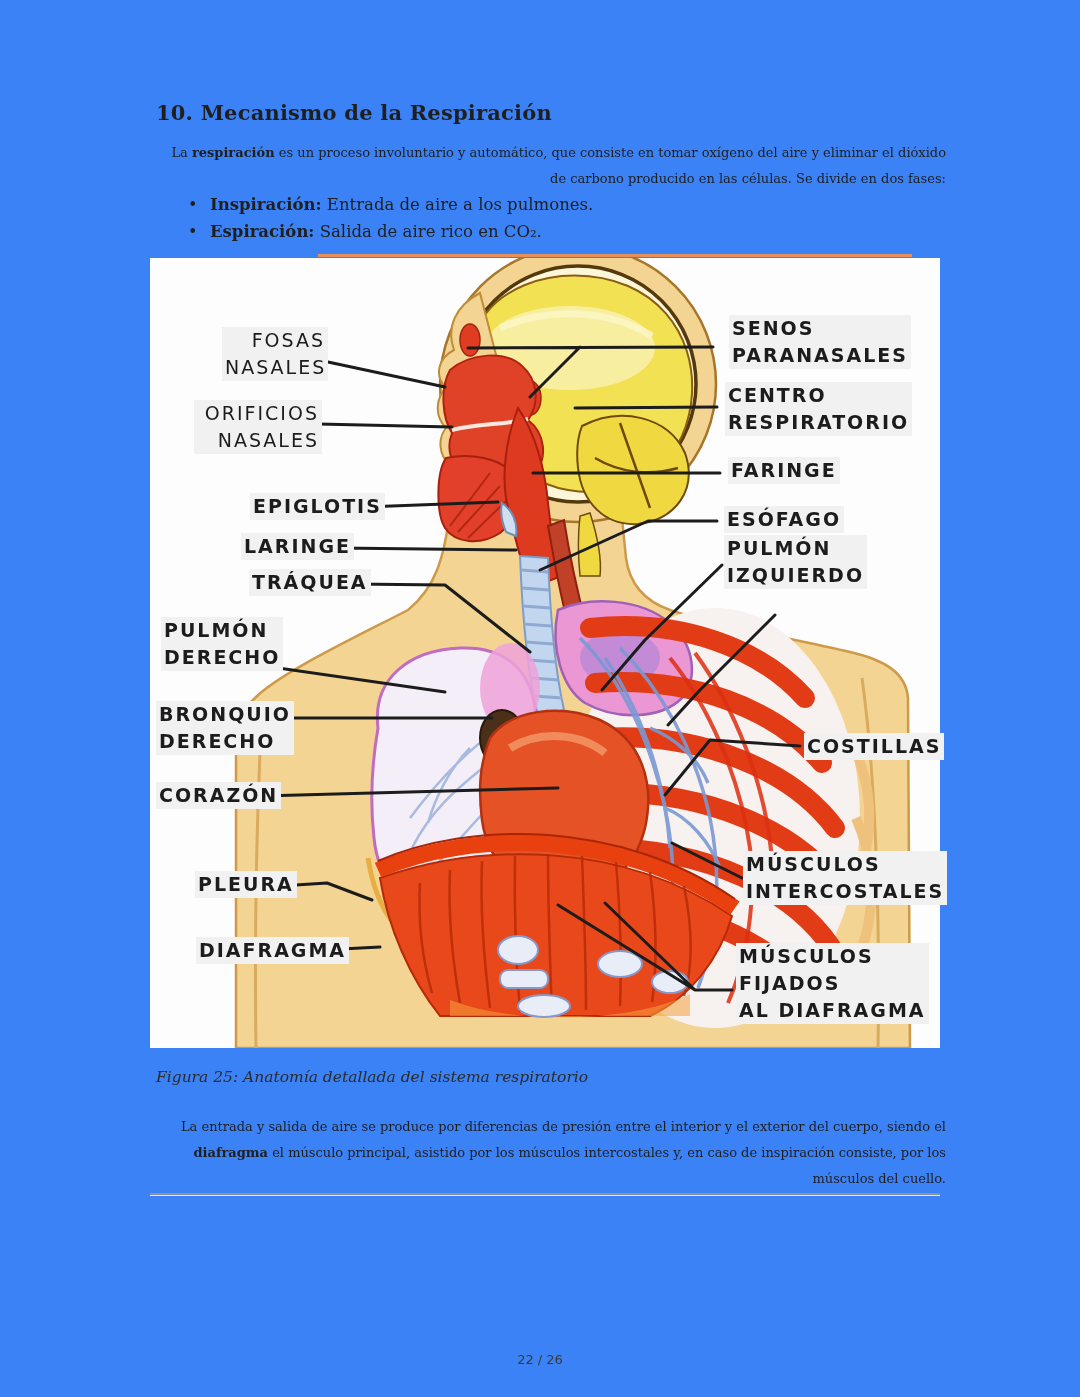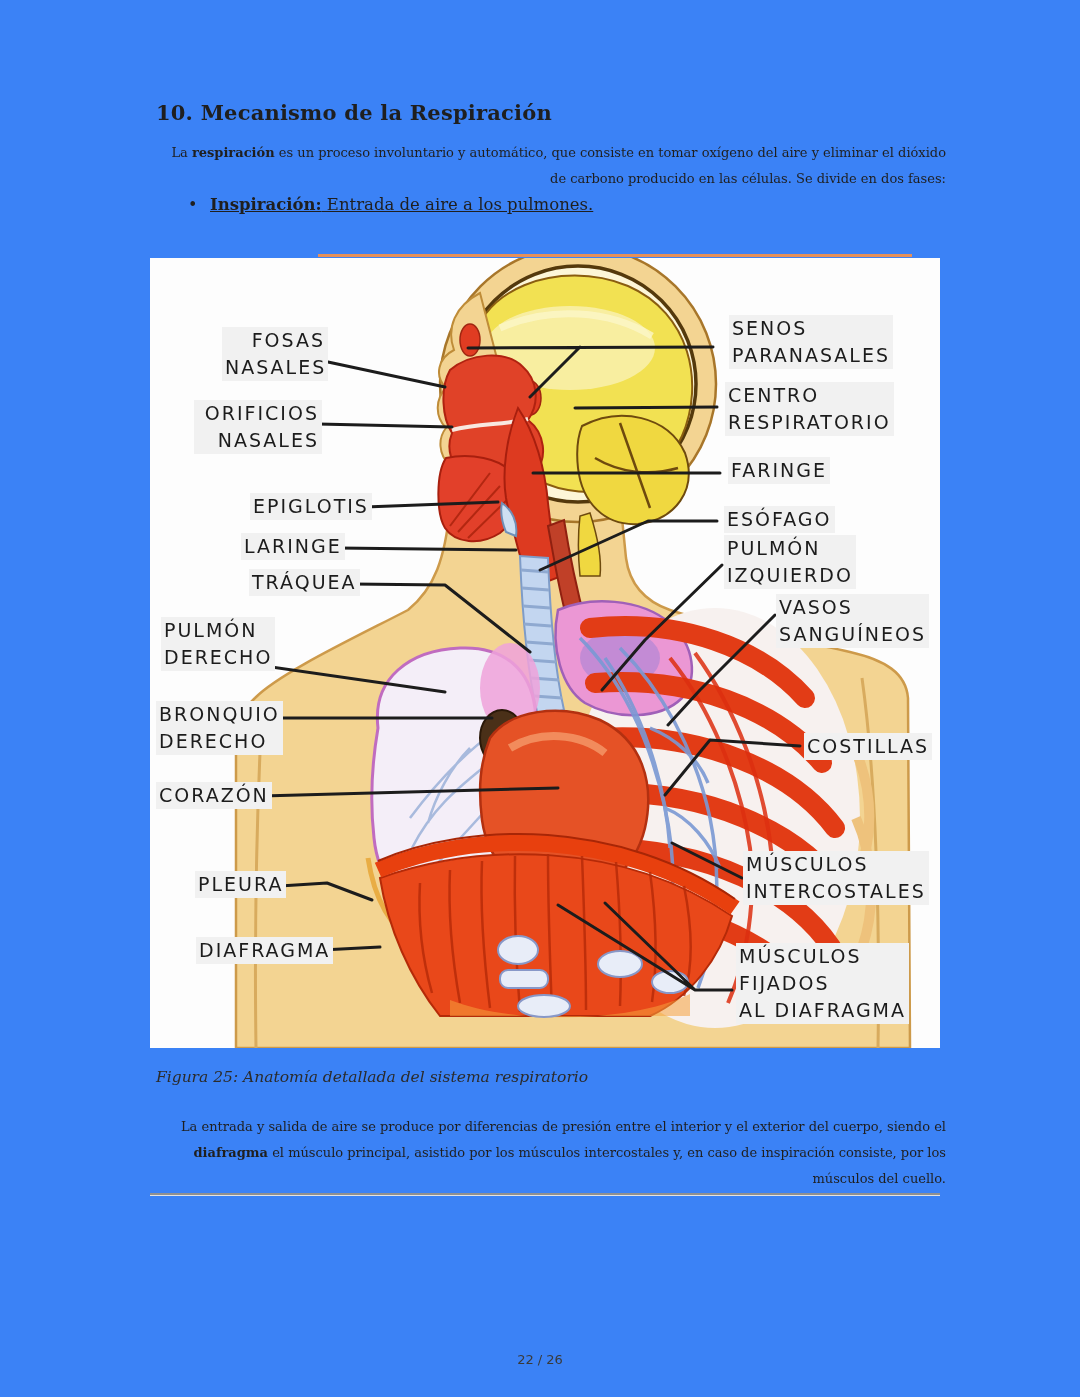--- a/index.html
+++ b/index.html
@@ -2,45 +2,46 @@
 <html><head>
 <meta charset="utf-8">
 <style>
   html,body{margin:0;padding:0;background:#ffffff;}
   .page{position:relative;width:1080px;height:1397px;background:#3b82f6;overflow:hidden;
         font-family:"DejaVu Serif",serif;color:#1f1f1f;}
   .title{position:absolute;left:156px;top:86px;font-size:21px;font-weight:bold;letter-spacing:.2px;}
   .para{position:absolute;left:164px;width:782px;font-size:13px;line-height:26px;text-align:right;}
   .para b{font-weight:bold;}
   .bullets{position:absolute;left:186px;top:192px;width:740px;font-size:16.5px;line-height:26px;}
-  .bullets .li{position:relative;padding-left:24px;margin:0 0 1px 0;text-decoration:underline;}
+  .bullets .li{position:relative;padding-left:24px;margin:0 0 1px 0;}
   .bullets .li:before{content:"•";position:absolute;left:2px;top:0;font-size:16px;}
   .accent-rule{position:absolute;left:318px;top:254px;width:594px;height:2.5px;}
   .fig-wrap{position:absolute;left:150px;top:258px;width:790px;height:790px;background:#fdfdfd;}
   .fig-label{position:absolute;font-family:"DejaVu Sans",sans-serif;font-size:19px;line-height:27px;
              letter-spacing:2px;color:#1c1c1c;white-space:pre-line;background:#f1f1f1;padding:0 3px;}
-  .al-c{text-align:right;} .al-l{text-align:left;}
+  .al-c{text-align:right;} .al-l{text-align:left;font-weight:bold;}
   .caption{position:absolute;left:156px;top:1068px;font-size:15.5px;font-style:italic;color:#2b2b2b;text-align:right;}
   .closing{top:1101px;}
   .rule-bottom{position:absolute;left:150px;top:1193px;width:790px;height:0;
                border-top:2px solid #909090;border-bottom:1px solid #e3e3e3;}
   .page-num{position:absolute;left:0;top:1352px;width:1080px;text-align:center;
             font-family:"DejaVu Sans",sans-serif;font-size:13px;color:#3a3a3a;}
 </style>
 </head>
 <body>
 
 <div class="page">
 
   <h1 class="title">10. Mecanismo de la Respiración</h1>
 
   <p class="para" style="top:127px"><span>La </span><b>respiración</b><span> es un proceso involuntario y automático, que consiste en tomar oxígeno del aire y eliminar el dióxido de carbono producido en las células. Se divide en dos fases:</span></p>
 
   <div class="bullets">
     <div class="li"><b>Inspiración:</b><span> Entrada de aire a los pulmones.</span></div>
+    <div class="li"><b>Espiración:</b><span> Salida de aire rico en CO₂.</span></div>
   </div>
 
   <div class="accent-rule" style="background:#e5905a;"></div>
 
   <div class="fig-wrap">
     <svg width="790" height="790" viewBox="0 0 790 790">
 
       <path d="M 300,250 C 295,300 285,330 258,352 C 200,382 130,415 105,440 C 92,452 86,465 86,485 L 86,790 L 760,790 L 758,440 C 756,415 735,402 700,394 C 640,380 560,366 520,352 C 500,345 480,330 476,300 L 470,240 Z" fill="#f3d492" stroke="#cd9a4a" stroke-width="2.5"></path>
       <path d="M 112,452 C 108,530 104,650 106,790" fill="none" stroke="#d8ab5e" stroke-width="3"></path>
       <path d="M 712,420 C 726,520 730,660 728,790" fill="none" stroke="#d8ab5e" stroke-width="3"></path>
@@ -170,22 +171,20 @@
   <div class="fig-label al-l" style="left:196px;top:937px">DIAFRAGMA</div>
 
   <div class="fig-label al-l" style="left:729px;top:315px">SENOS
 PARANASALES</div>
   <div class="fig-label al-l" style="left:725px;top:382px">CENTRO
 RESPIRATORIO</div>
   <div class="fig-label al-l" style="left:728px;top:457px">FARINGE</div>
   <div class="fig-label al-l" style="left:724px;top:506px">ESÓFAGO</div>
   <div class="fig-label al-l" style="left:724px;top:535px">PULMÓN
 IZQUIERDO</div>
-  <div class="fig-label al-l" style="left:776px;top:594px">VASOS
-SANGUÍNEOS</div>
   <div class="fig-label al-l" style="left:804px;top:733px">COSTILLAS</div>
   <div class="fig-label al-l" style="left:743px;top:851px">MÚSCULOS
 INTERCOSTALES</div>
   <div class="fig-label al-l" style="left:736px;top:943px">MÚSCULOS
 FIJADOS
 AL DIAFRAGMA</div>
 
   <div class="caption">Figura 25: Anatomía detallada del sistema respiratorio</div>
 
   <p class="para closing"><span>La entrada y salida de aire se produce por diferencias de presión entre el interior y el exterior del cuerpo, siendo el </span><b>diafragma</b><span> el músculo principal, asistido por los músculos intercostales y, en caso de inspiración consiste, por los músculos del cuello.</span></p>

